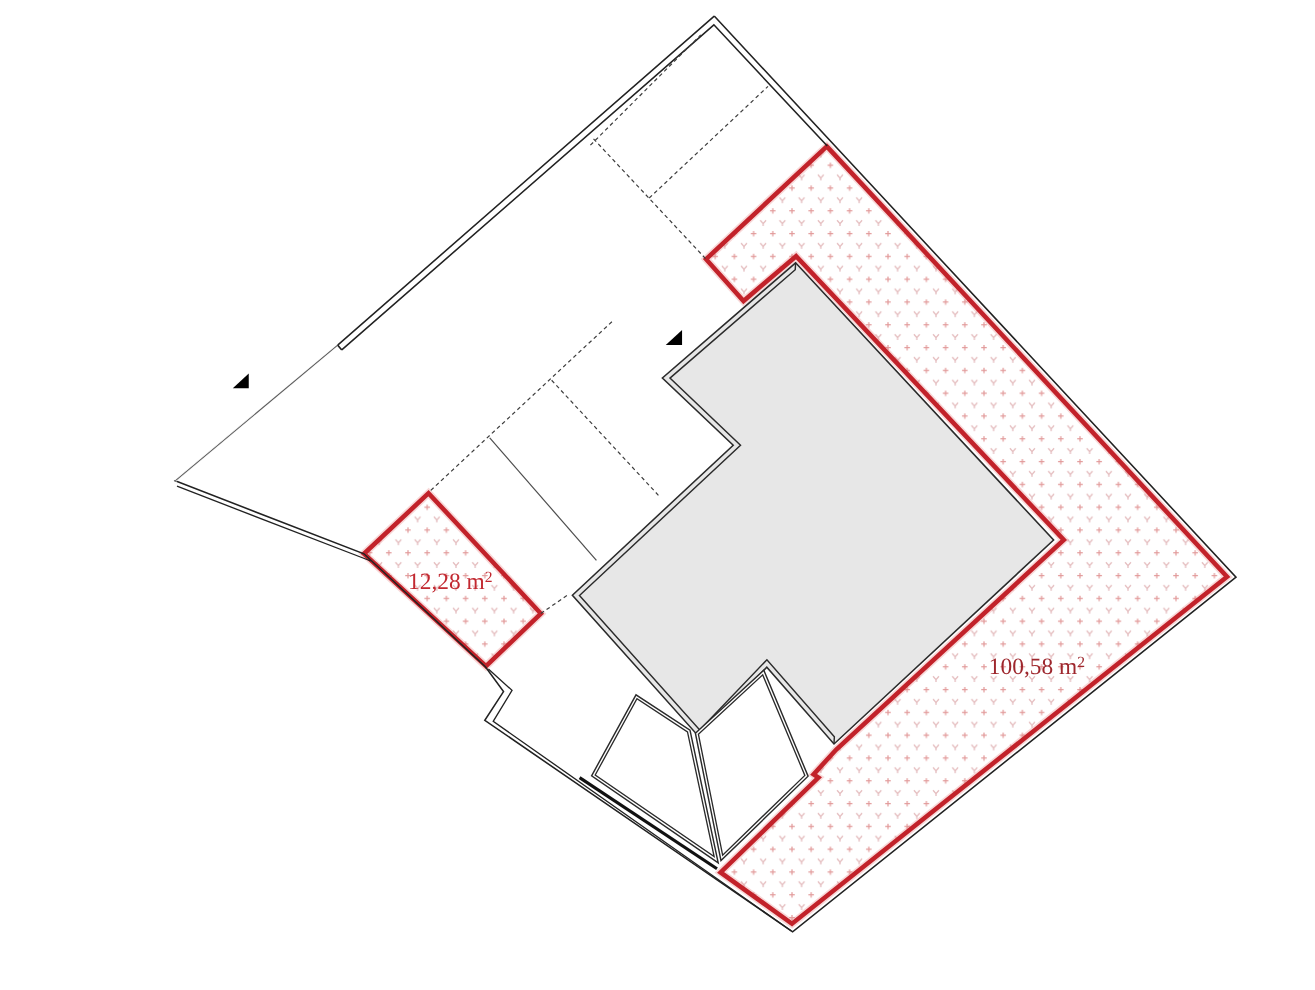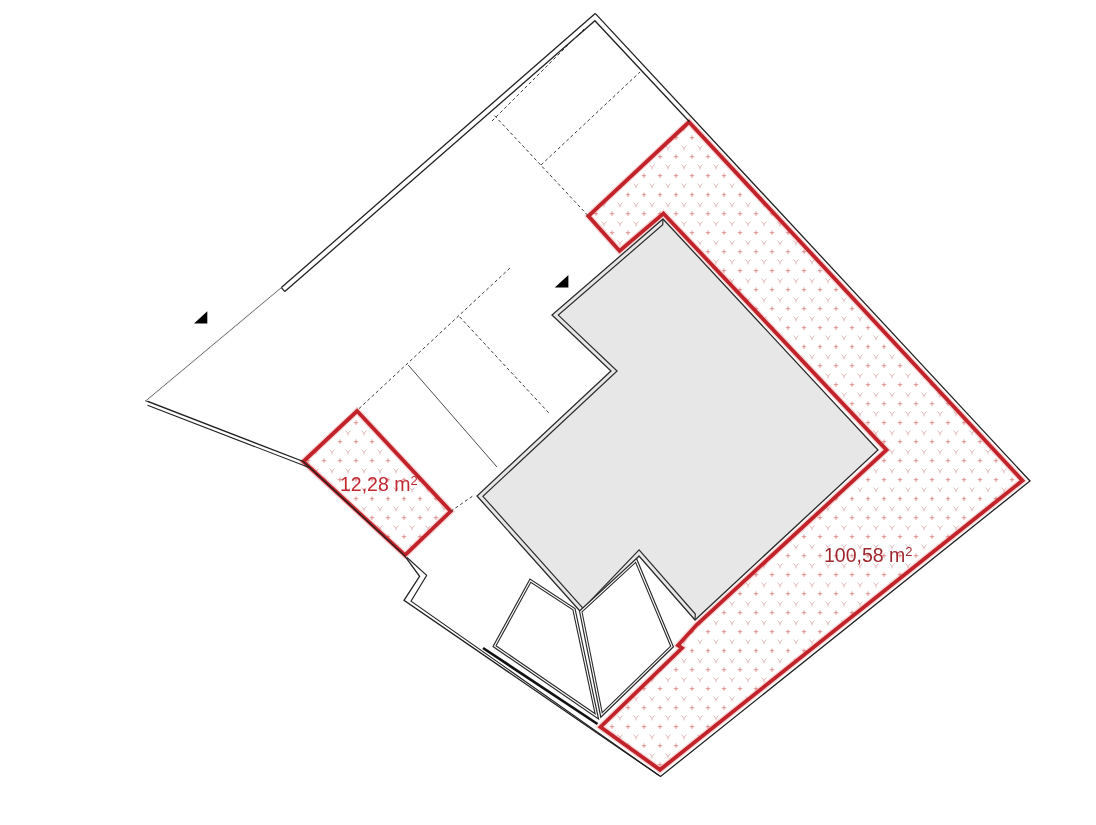--- a/index.html
+++ b/index.html
@@ -1,17 +1,17 @@
 <!DOCTYPE html>
 <html><head>
 <meta charset="utf-8">
 <style>
   html,body{margin:0;padding:0;background:#ffffff;}
   .page{width:1096px;height:825px;position:relative;overflow:hidden;
-        font-family:Liberation Sans, sans-serif;}
+        font-family:Liberation Serif, serif;}
 </style>
 </head>
 <body>
 <div class="page">
 <svg width="1096" height="825" viewBox="0 0 1096 825" xmlns="http://www.w3.org/2000/svg">
 <defs>
   <pattern id="grass" width="16" height="19" patternUnits="userSpaceOnUse">
     <g fill="none">
       <path d="M 4 2.4 L 4 7 M 1.7 4.7 L 6.3 4.7" stroke="rgba(203,72,72,0.55)" stroke-width="1"></path>
       <path d="M 9.6 12.6 L 12 15.4 M 14.4 12.6 L 12 15.4 M 12 15.4 L 12 17.4" stroke="rgba(190,95,100,0.45)" stroke-width="1"></path>

